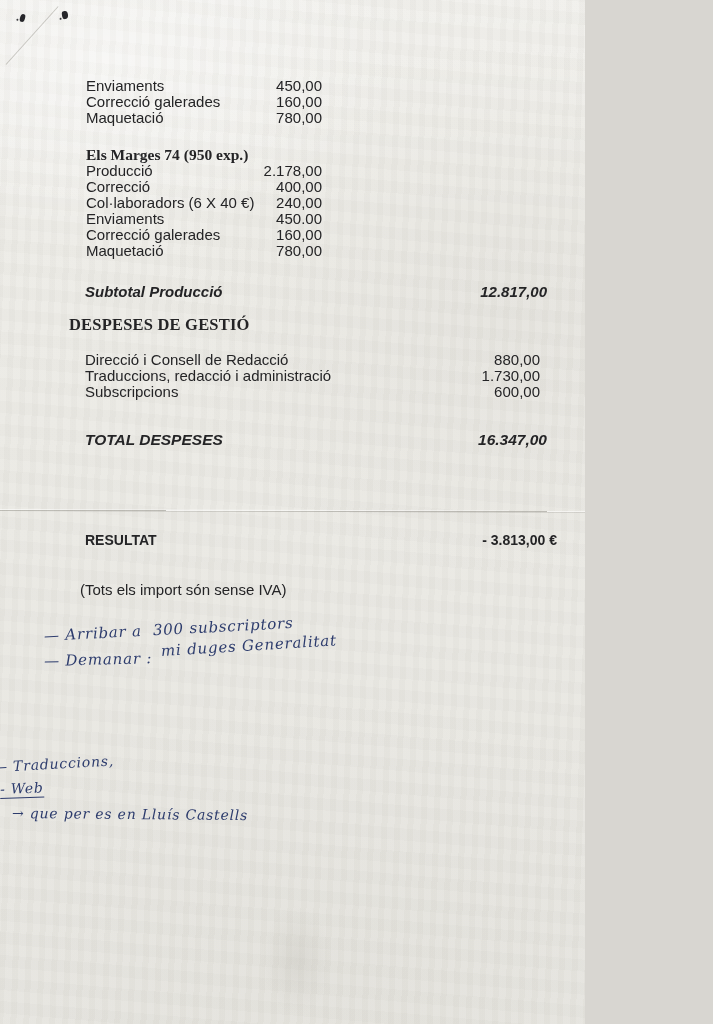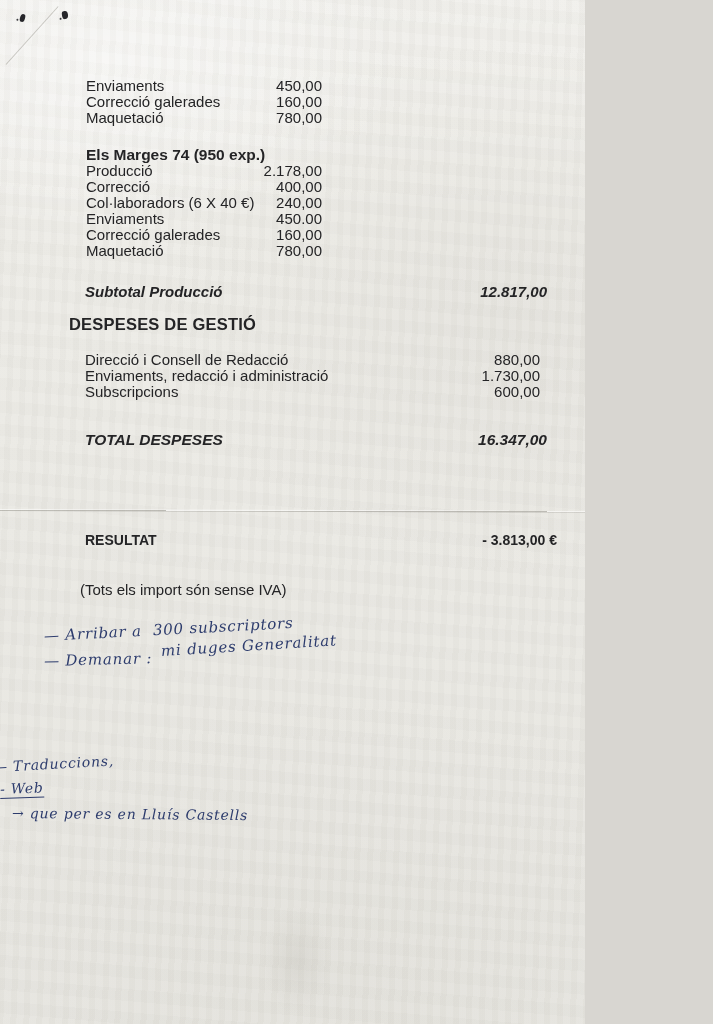--- a/index.html
+++ b/index.html
@@ -48,21 +48,21 @@
   
   .row{display:flex;justify-content:space-between;line-height:16px;font-size:15px;}
   .row .lbl{text-align:left;}
   .row .val{text-align:left;}
   .abs{position:absolute;}
   .bold{font-weight:bold;}
   .colA{left:86px;width:236px;}
   .colG{left:85px;width:455px;}
   .colT{left:85px;width:462px;font-style:italic;}
   .colR{left:85px;width:472px;}
-  .heading{font-size:15.5px;line-height:17px;font-weight:bold;}
+  .heading{font-size:15.5px;line-height:17px;font-weight:bold;font-family:Liberation Serif, serif;}
   .gestio-heading{font-size:16.5px;letter-spacing:.2px;}
   .footnote{font-size:15px;}
 
   
   .hw{
     position:absolute;
     font-family:"DejaVu Serif","Liberation Serif",serif;
     font-style:italic;
     color:#2d3c6d;
     font-size:15px;
@@ -132,21 +132,21 @@
     <span class="val">12.817,00</span>
   </div>
 
   <div class="abs heading gestio-heading" style="left:69px;top:316px">DESPESES DE GESTIÓ</div>
   <div class="abs colG" style="top:352px">
     <div class="row">
       <span class="lbl">Direcció i Consell de Redacció</span>
       <span class="val">880,00</span>
     </div>
     <div class="row">
-      <span class="lbl">Enviaments, redacció i administració</span>
+      <span class="lbl">Traduccions, redacció i administració</span>
       <span class="val">1.730,00</span>
     </div>
     <div class="row">
       <span class="lbl">Subscripcions</span>
       <span class="val">600,00</span>
     </div>
   </div>
 
   <div class="abs colT row bold" style="top:432px;font-size:15.5px">
     <span class="lbl">TOTAL DESPESES</span>

